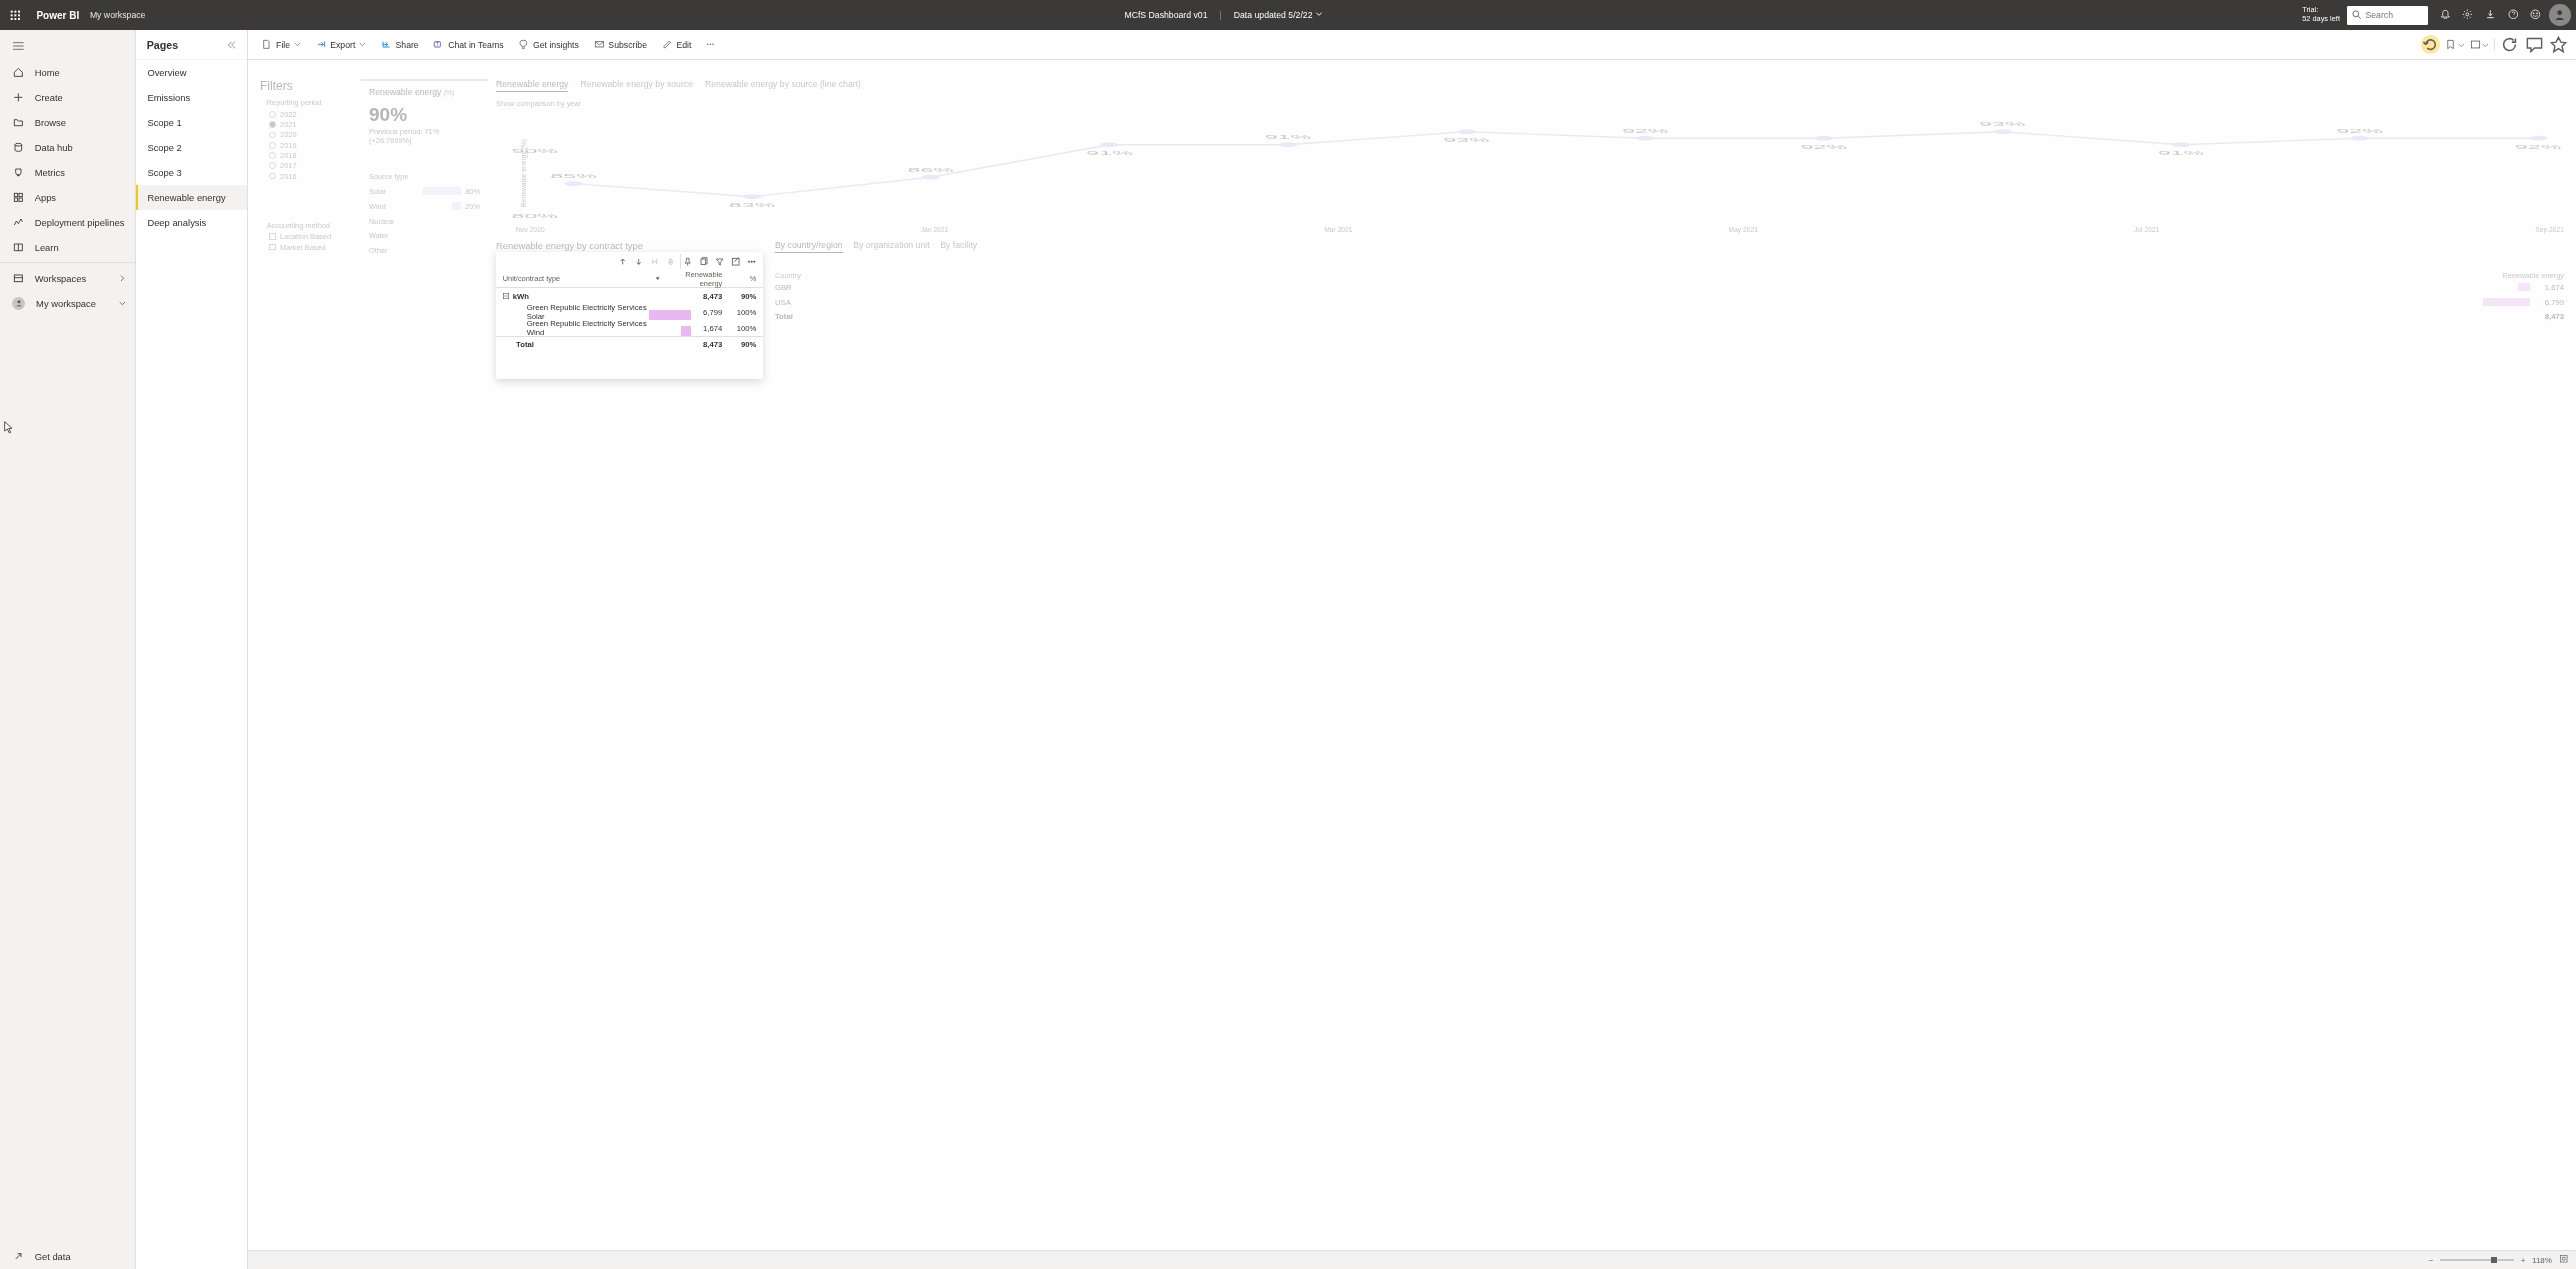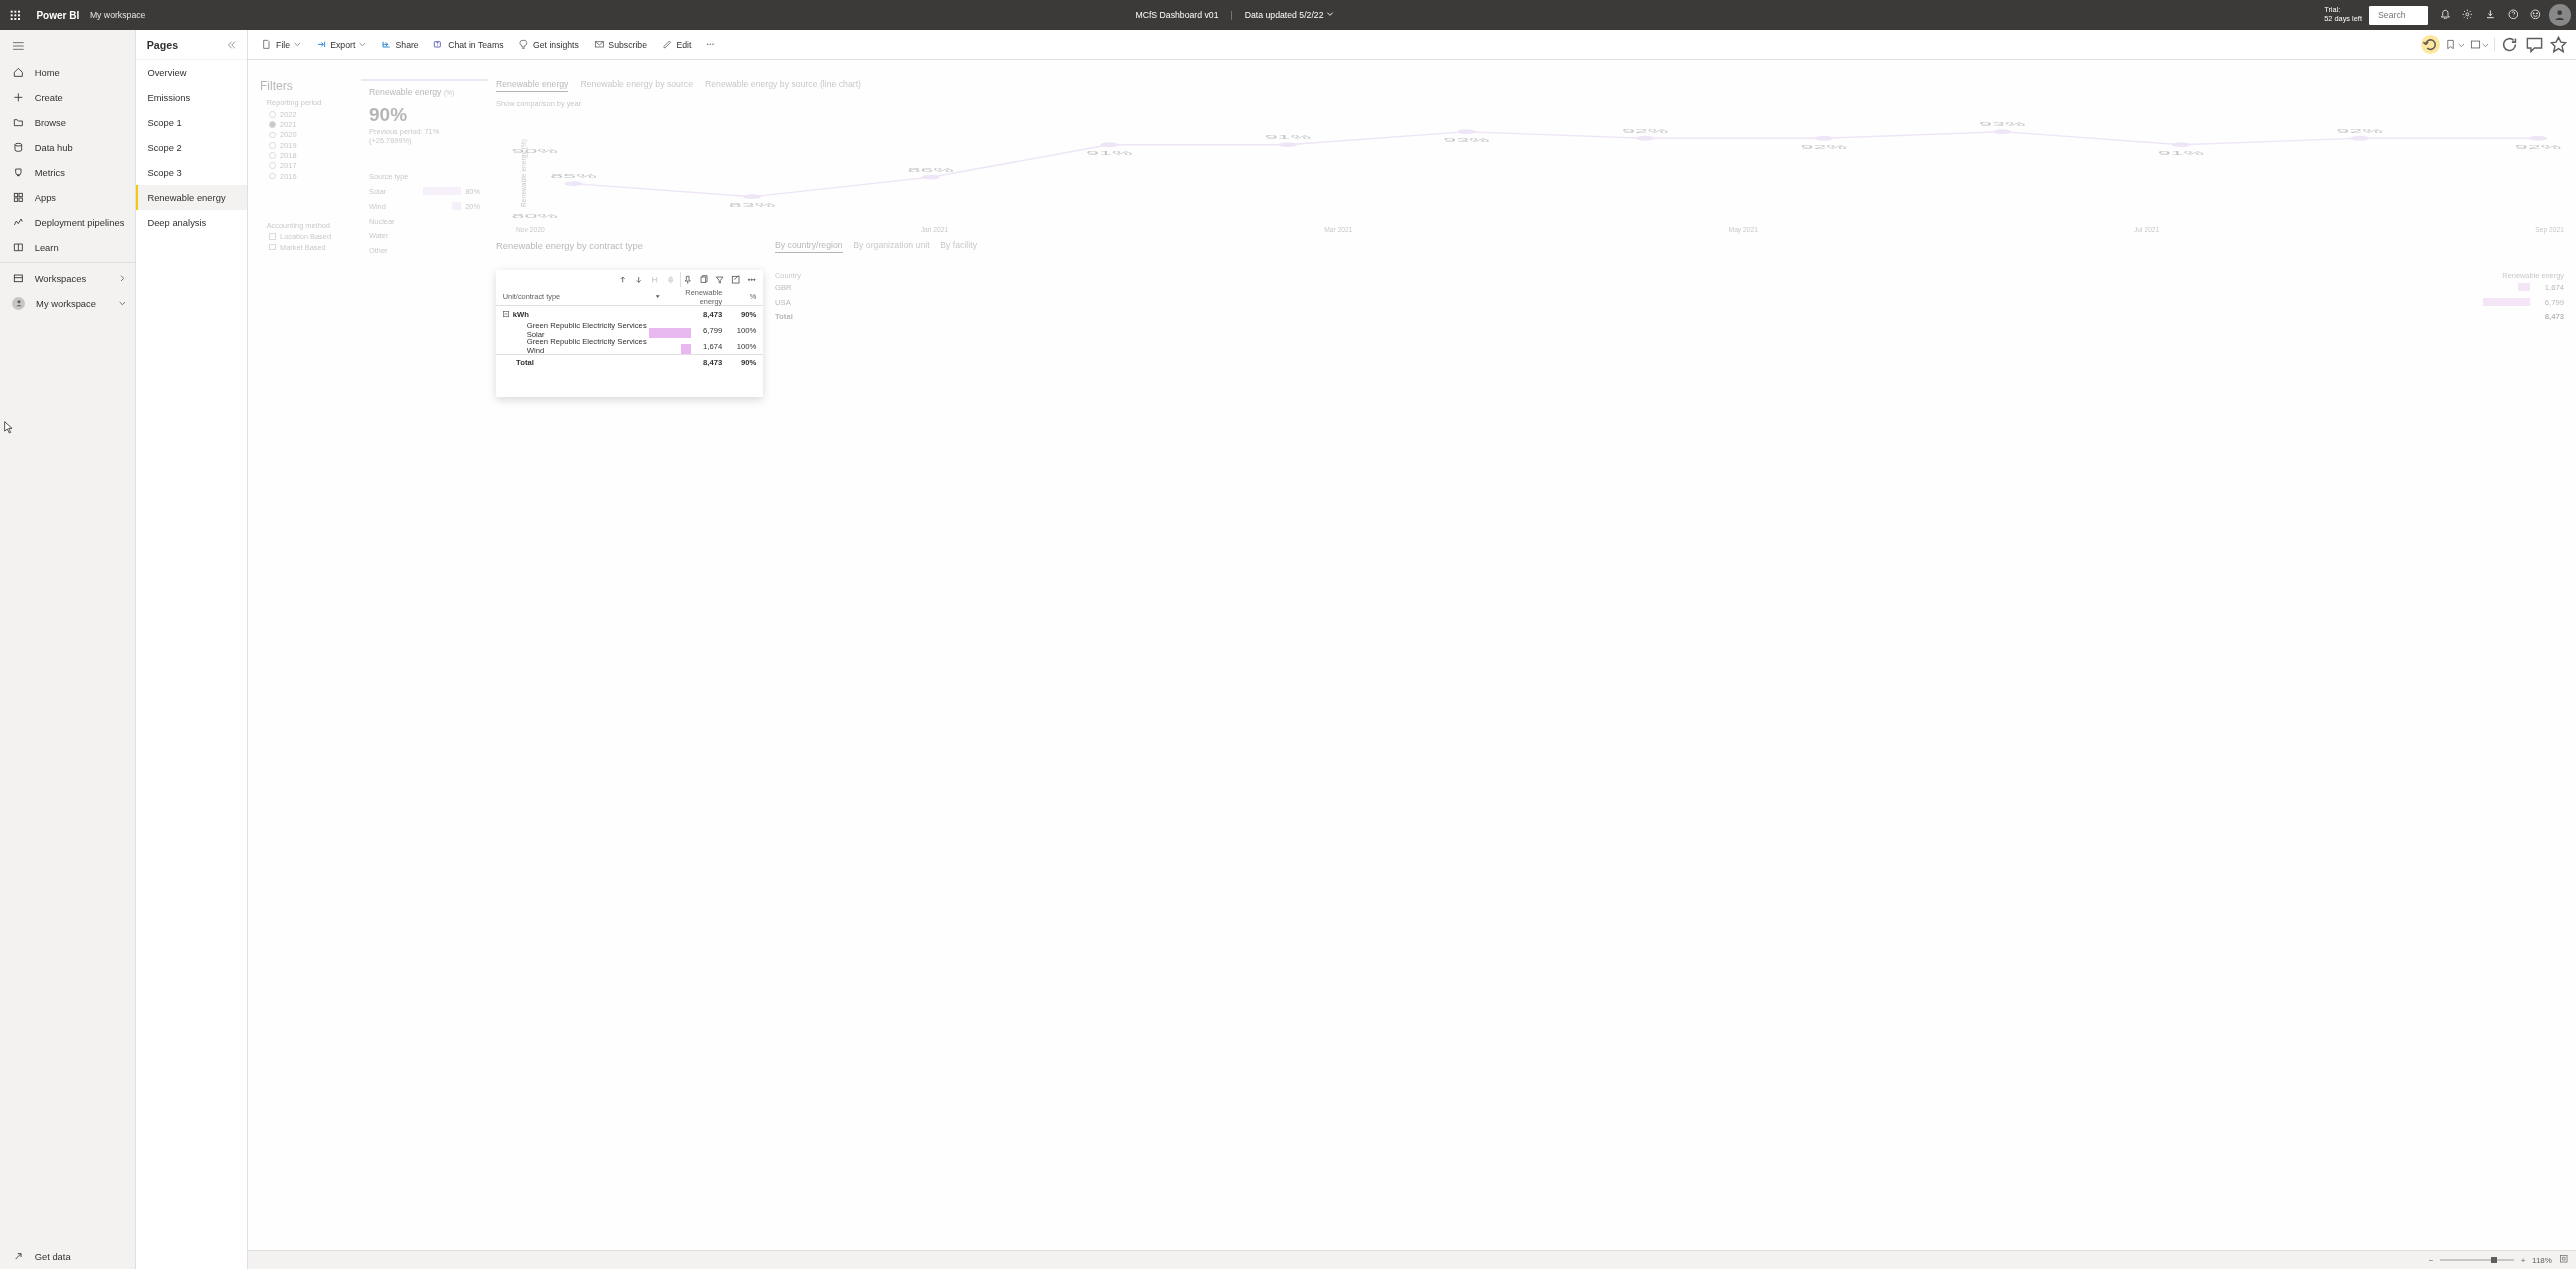--- a/index.html
+++ b/index.html
@@ -13,21 +13,21 @@
 }
 .topbar .apps-icon { width: 19px; display:flex; justify-content:center; }
 .topbar .apps-icon svg { width:10.7px; height:10.7px; fill:#fff; }
 .topbar .brand { font-weight:600; font-size:10px; margin-left:12px; }
 .topbar .ws { font-size:8.7px; margin-left:10.7px; color:#e6e6e6; }
 .topbar .center-title { margin-left:auto; display:flex; align-items:center; gap:12px; font-size:8.7px; }
 .topbar .center-title .sep { color:#888; }
 .topbar .chev svg { width:8px; height:8px; fill:#fff; margin-left:2.7px; }
 .topbar .trial { margin-left:auto; font-size:7.4px; line-height:1.2; text-align:left; padding-right:6.7px; }
 .topbar .search {
-  background:#fff; height:19px; width:59px;
+  background:#fff; height:19px; width:81px;
   display:flex; align-items:center; border-radius:1.3px;
   padding:0 5.4px; color:#555;
 }
 .topbar .search svg { width:9.4px; height:9.4px; fill:#555; margin-right:4px; }
 .topbar .search input { border:none; outline:none; font-size:8.7px; width:54px; background:transparent; }
 .topbar .tb-icons { display:flex; align-items:center; gap:12px; margin-left:12px; }
 .topbar .tb-icons .tb-ico svg { width:10.7px; height:10.7px; fill:#fff; stroke:#fff; }
 .topbar .avatar { width:21.5px; height:21.5px; border-radius:50%; background:#888; margin-left:8px; display:flex; align-items:center; justify-content:center; }
 .topbar .avatar svg { width:13.4px; height:13.4px; fill:#3b3a39; }
 
@@ -136,21 +136,21 @@
 .chart-box .xaxis { position:absolute; bottom:0; left:20px; right:0; display:flex; justify-content:space-between; font-size:6.7px; color:#605e5c; }
 
 .lower { display:flex; gap:12px; margin-top:6.7px; }
 .contract-card {
   width:267px; position:relative;
 }
 .contract-h { font-size:9.4px; color:#323130; margin-bottom:4px; opacity:0.35; }
 
 
 .focused-table {
-  position:absolute; top:30px; left:0; width:267px;
+  position:absolute; top:12px; left:0; width:267px;
   background:#fff; box-shadow:0 2.7px 8px rgba(0,0,0,.15);
   border-radius:1.3px; z-index:10;
 }
 .ft-toolbar {
   height:19px; display:flex; justify-content:flex-end; align-items:center;
   gap:1.3px; padding:0 4px;
 }
 .ft-toolbar .ib { width:14.8px; height:14.8px; display:flex; align-items:center; justify-content:center; cursor:pointer; }
 .ft-toolbar .ib svg { width:9.4px; height:9.4px; fill:none; stroke:#605e5c; stroke-width:1.3; }
 .ft-toolbar .ib.disabled svg { stroke:#c8c6c4; }

